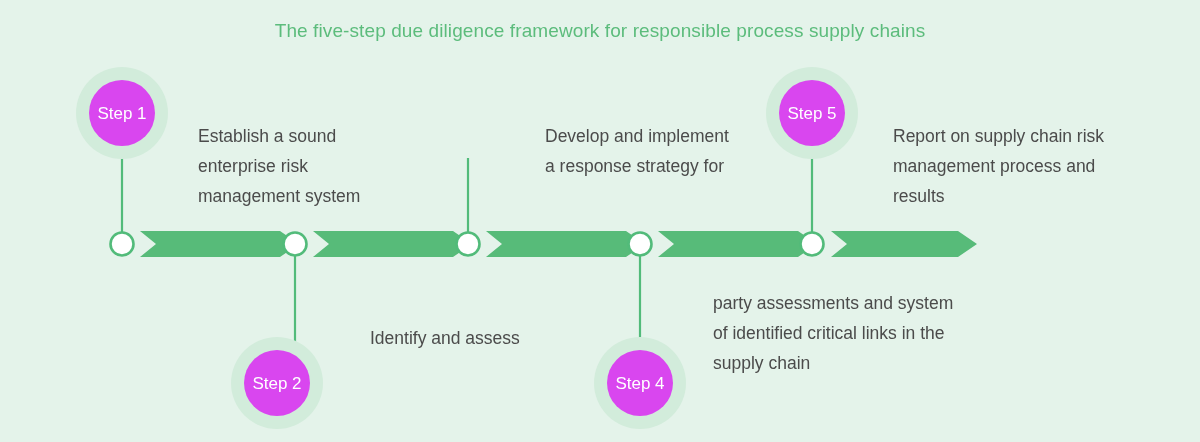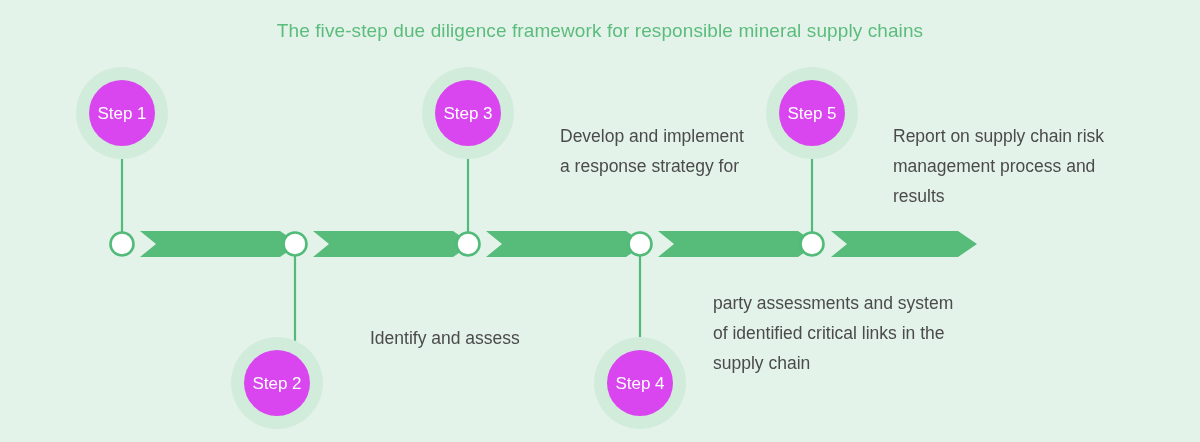--- a/index.html
+++ b/index.html
@@ -77,21 +77,21 @@
     font-size: 17.5px;
     line-height: 30px;
   }
   .desc div { white-space: nowrap; }
 </style>
 </head>
 <body>
 
 <div id="infographic">
 
-  <div class="title">The five-step due diligence framework for responsible mineral supply chains</div>
+  <div class="title">The five-step due diligence framework for responsible process supply chains</div>
 
   <svg class="timeline-svg" viewBox="0 0 1200 442" xmlns="http://www.w3.org/2000/svg">
 
     <g stroke="#52bb7a" stroke-width="2.2">
       <line x1="122" y1="158" x2="122" y2="235"></line>
       <line x1="295" y1="252" x2="295" y2="345"></line>
       <line x1="468" y1="158" x2="468" y2="235"></line>
       <line x1="640" y1="252" x2="640" y2="345"></line>
       <line x1="812" y1="158" x2="812" y2="235"></line>
     </g>
@@ -116,42 +116,42 @@
   <div class="step-node" style="left:76px; top:67px;">
     <div class="disc">
       <span>Step 1</span>
     </div>
   </div>
   <div class="step-node" style="left:231px; top:337px;">
     <div class="disc">
       <span>Step 2</span>
     </div>
   </div>
-  <div class="step-node" style="left:422px; top:67px;">
-    <div class="disc">
-      <span>Step 3</span>
-    </div>
-  </div>
   <div class="step-node" style="left:594px; top:337px;">
     <div class="disc">
       <span>Step 4</span>
     </div>
   </div>
   <div class="step-node" style="left:766px; top:67px;">
     <div class="disc">
       <span>Step 5</span>
     </div>
   </div>
 
+  <div class="desc" style="left:198px; top:121px;">
+    <div>Establish a sound</div>
+    <div>enterprise risk</div>
+    <div>management system</div>
+  </div>
 
   <div class="desc" style="left:370px; top:292px;margin-top:31px;">
     <div>Identify and assess</div>
   </div>
 
-  <div class="desc" style="left:560px; top:121px;">
+  <div class="desc" style="left:545px; top:121px;">
     <div>Develop and implement</div>
     <div>a response strategy for</div>
   </div>
 
   <div class="desc" style="left:713px; top:288px;">
     <div>party assessments and system</div>
     <div>of identified critical links in the</div>
     <div>supply chain</div>
   </div>
 

